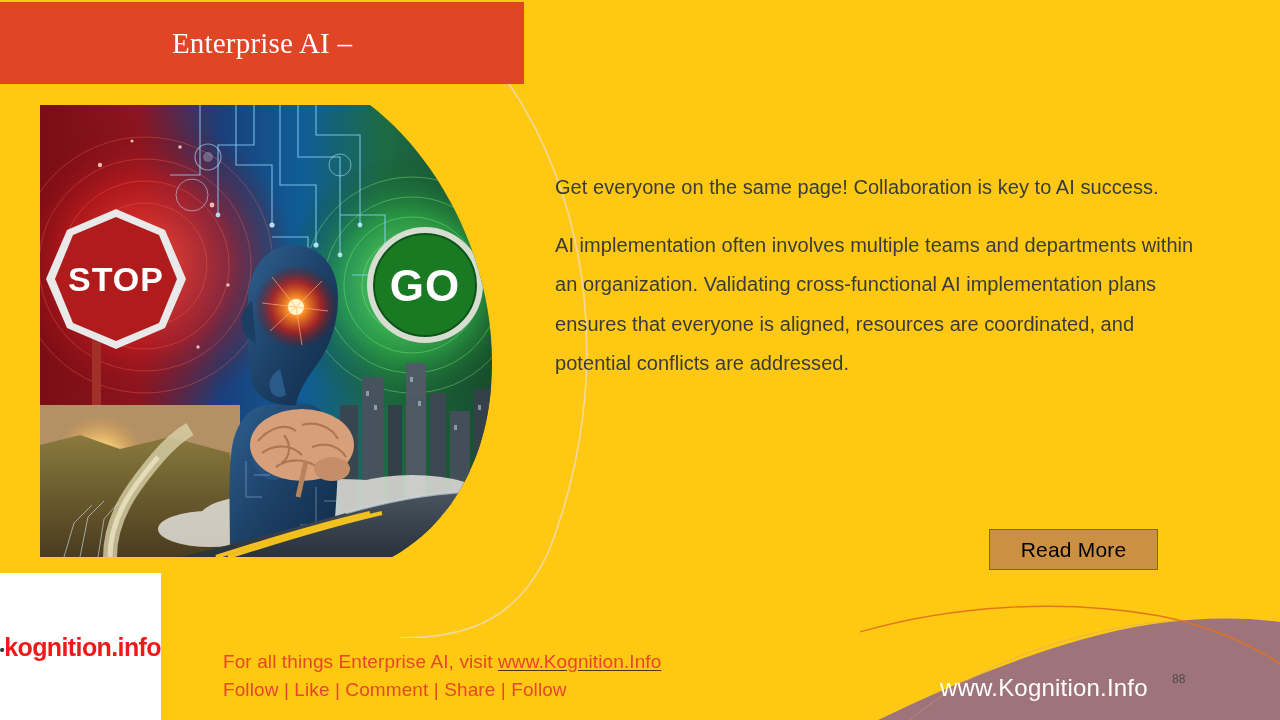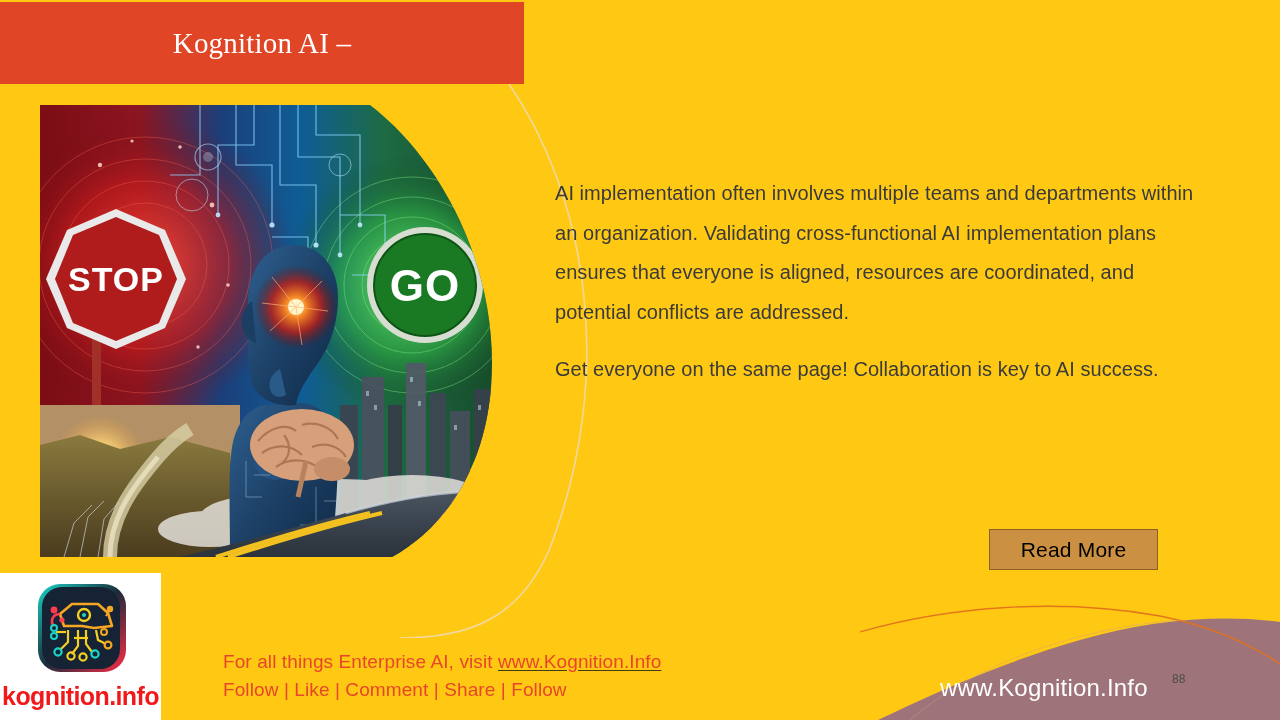--- a/index.html
+++ b/index.html
@@ -54,21 +54,21 @@
     background:#CC9042;border:1.5px solid #8C6023;
     display:flex;align-items:center;justify-content:center;
     color:#000000;font-size:21px;letter-spacing:.2px;
     box-sizing:border-box;cursor:pointer;
   }
 
   
   .logo-box{
     position:absolute;left:0px;top:573px;width:161px;height:147px;
     background:#FFFFFF;overflow:hidden;
-    display:flex;flex-direction:column;align-items:center;justify-content:flex-start;
+    display:flex;flex-direction:row;align-items:center;justify-content:flex-start;
   }
   .logo-mark{margin-top:7px;}
   .logo-text{
     font-family:"Liberation Sans", sans-serif;
     font-weight:bold;font-size:25px;color:#F01818;letter-spacing:-0.6px;
     margin-top:2px;
   }
 
   
   .footer-text{
@@ -146,21 +146,21 @@
         <stop offset="100%" stop-color="#ff2d46"></stop>
       </linearGradient>
     </defs>
   </svg>
 
   <svg class="decor-arc-top" viewBox="0 0 420 560">
     <path d="M105,0 C190,120 215,300 150,470 C120,540 70,560 0,560" fill="none" stroke="#EFD9A8" stroke-width="1.6" opacity="0.95"></path>
   </svg>
 
   <div class="banner">
-    <div class="banner-l1">Kognition AI –</div>
+    <div class="banner-l1">Enterprise AI –</div>
   </div>
 
   <div class="hero-wrap">
     <svg class="hero-img" viewBox="0 0 452 452">
 
       <rect x="0" y="0" width="452" height="452" fill="url(#skyG)"></rect>
 
       <circle cx="105" cy="160" r="150" fill="url(#redGlow)"></circle>
 
       <g stroke="#ff6a55" fill="none" opacity="0.35">
@@ -337,22 +337,22 @@
                  L452,452 Z" fill="url(#roadG)"></path>
         <path d="M176,452 C226,436 278,420 330,408" stroke="#f2c01f" stroke-width="4" fill="none"></path>
         <path d="M188,452 C238,436 290,420 342,408" stroke="#f2c01f" stroke-width="4" fill="none"></path>
         <path d="M306,408 C356,394 400,386 452,386" stroke="#cfd6dd" stroke-width="2.5" fill="none" opacity="0.7"></path>
       </g>
     </svg>
   </div>
 
 
   <div class="body-col">
+    <p class="para p1">Get everyone on the same page! Collaboration is key to AI success.</p>
     <p class="para p2">AI implementation often involves multiple teams and departments within an organization. Validating cross-functional AI implementation plans ensures that everyone is aligned, resources are coordinated, and potential conflicts are addressed.</p>
-    <p class="para p1">Get everyone on the same page! Collaboration is key to AI success.</p>
   </div>
 
   <div class="read-more">Read More</div>
 
   <div class="logo-box">
     <svg class="logo-mark" width="106" height="100" viewBox="0 0 106 100">
       <rect x="10" y="4" width="88" height="88" rx="22" fill="url(#logoG)"></rect>
       <rect x="14" y="7" width="78" height="82" rx="20" fill="#162334"></rect>
 
       <path d="M32,34 L44,24 L70,24 L80,33 L84,46 L66,48 L54,46 L36,46 Z" fill="none" stroke="#F5A623" stroke-width="2.6" stroke-linejoin="round"></path>

